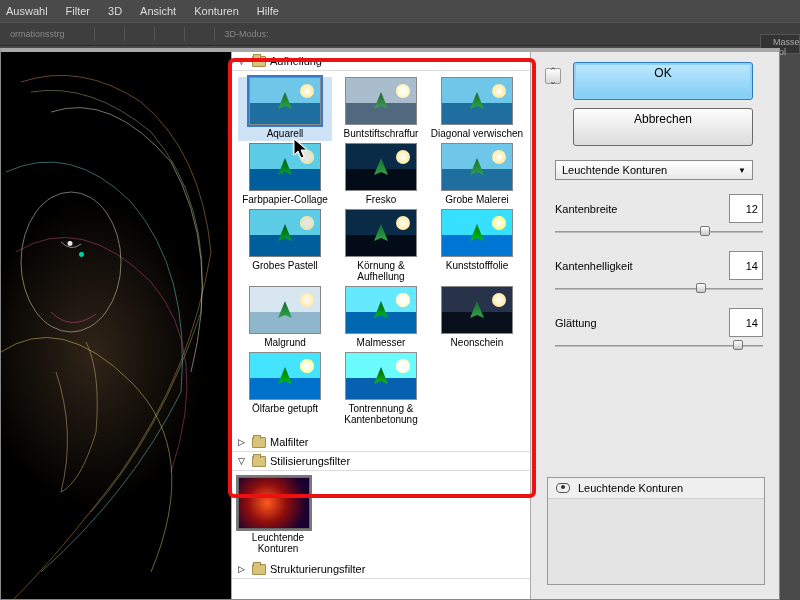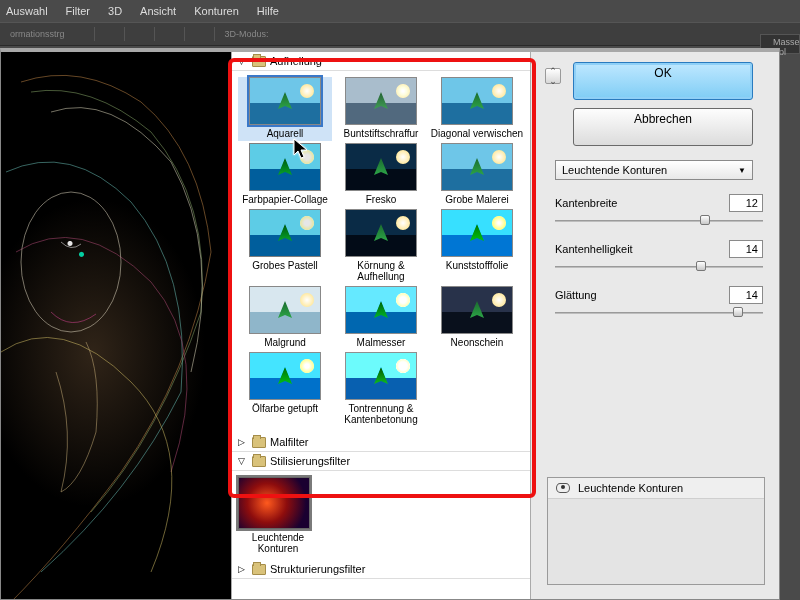--- a/index.html
+++ b/index.html
@@ -71,21 +71,21 @@
   
   .settings { flex:1; background:#e9e9e9; padding:10px 14px; font-size:11px; }
   .chev-col { width:20px; text-align:center; float:left; margin-right:6px; margin-top:6px;}
   .chev { width:16px; height:16px; border:1px solid #9a9a9a; background:linear-gradient(#fff,#d8d8d8); border-radius:2px; display:flex; align-items:center; justify-content:center; font-size:9px; color:#444; margin-bottom:6px;}
   .btn { display:block; width:180px; height:38px; margin:0 0 8px 28px; border:1px solid #6a6a6a; border-radius:3px; text-align:center; line-height:20px; font-size:12px;}
   .btn.ok { background:linear-gradient(#bfe8ff,#7fcdf5); border-color:#2a7bbf; box-shadow:0 0 0 2px #8fd0f7 inset;}
   .btn.cancel { background:linear-gradient(#fdfdfd,#dcdcdc);}
   .dropdown { width:198px; height:20px; margin:14px 0 14px 10px; border:1px solid #8a8a8a; background:linear-gradient(#fff,#e8e8e8); display:flex; align-items:center; justify-content:space-between; padding:0 6px; font-size:11px;}
   .dropdown .dd-tri { font-size:8px;}
   .param { display:flex; align-items:center; justify-content:space-between; width:208px; margin:6px 0 0 10px;}
-  .param input.val { width:34px; height:18px; font-size:11px; text-align:right; border:1px solid #8a8a8a; padding-right:4px; background:#fff;}
+  .param input.val { width:34px; height:29px; font-size:11px; text-align:right; border:1px solid #8a8a8a; padding-right:4px; background:#fff;}
   .slider-row { width:208px; margin:2px 0 12px 10px; position:relative; height:14px;}
   .slider-track { position:absolute; left:0; right:0; top:6px; height:2px; background:#bdbdbd; border-top:1px solid #9a9a9a;}
   .slider-thumb { position:absolute; top:1px; width:10px; height:10px; background:linear-gradient(#fff,#c8c8c8); border:1px solid #777; border-radius:2px; transform:translateX(-50%);}
   .effects-box { position:absolute; right:14px; bottom:14px; width:218px; height:108px; border:1px solid #9a9a9a; background:#e4e4e4;}
   .effects-row { display:flex; align-items:center; gap:8px; padding:4px 8px; border-bottom:1px solid #cfcfcf; font-size:11px; background:#efefef;}
   .eye { width:14px; height:10px; border:1px solid #555; border-radius:60% / 100%; position:relative;}
   .eye::after{content:"";position:absolute;left:4px;top:1px;width:4px;height:4px;background:#333;border-radius:50%;}
 
   ::-webkit-scrollbar{width:14px}::-webkit-scrollbar-track{background:#eee;border-left:1px solid #bbb}::-webkit-scrollbar-thumb{background:#c4c4c4;border:1px solid #999}
 </style>

